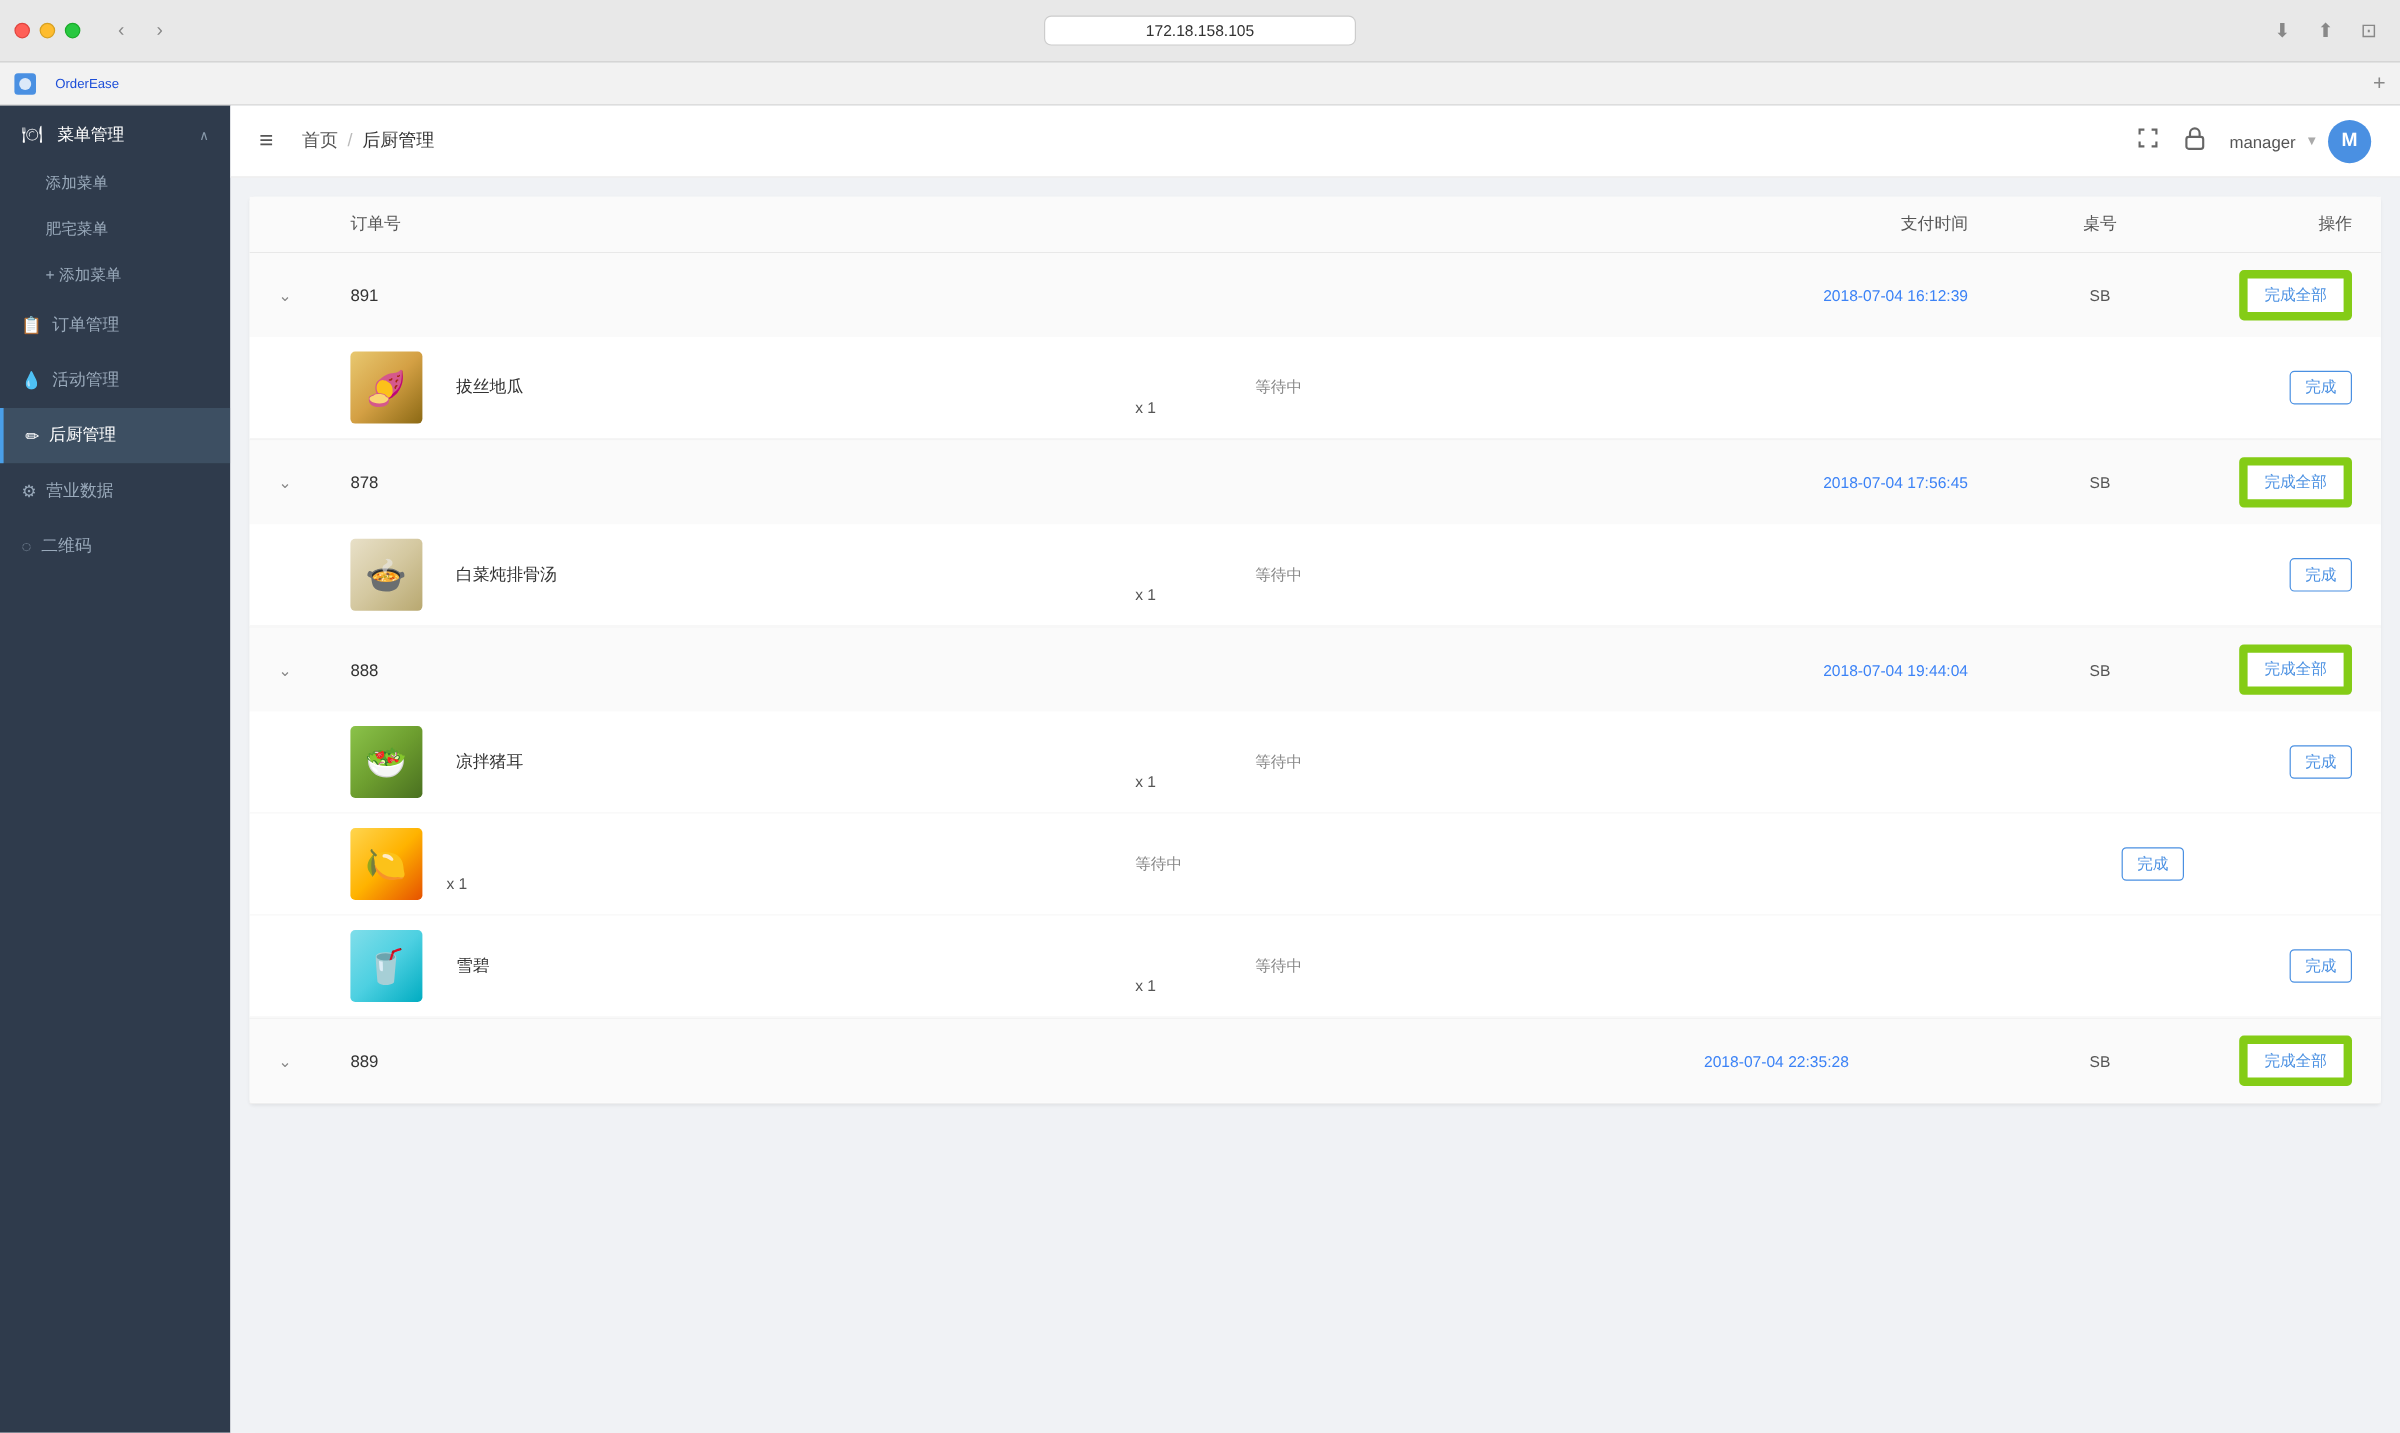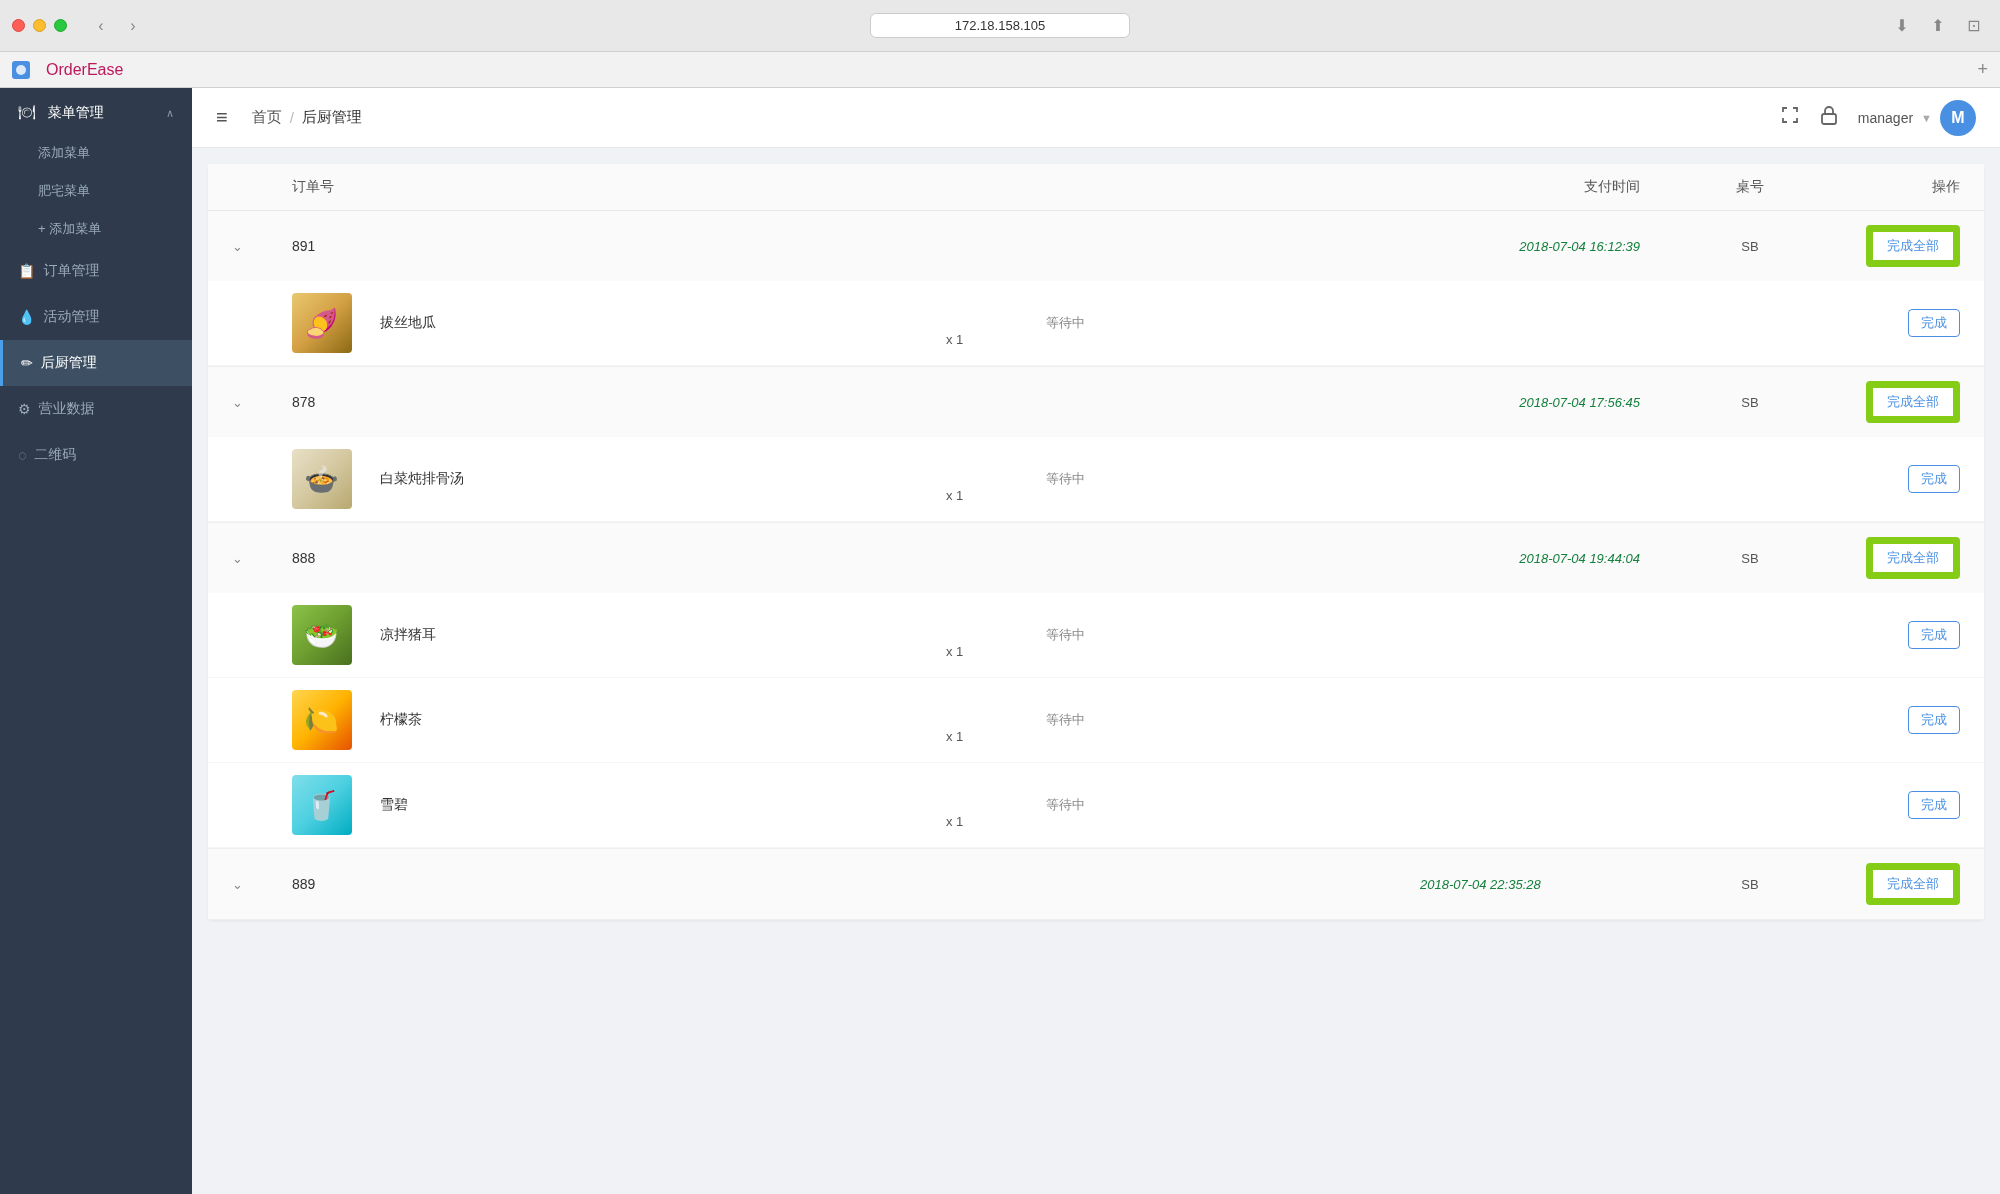--- a/index.html
+++ b/index.html
@@ -29,21 +29,21 @@
     .mac-tabbar {
       background: #f2f2f2;
       height: 36px;
       display: flex;
       align-items: center;
       padding: 0 12px;
       border-bottom: 1px solid #d0d0d0;
       gap: 8px;
     }
     .mac-favicon { width: 18px; height: 18px; background: #4a90e2; border-radius: 3px; display: flex; align-items: center; justify-content: center; }
-    .mac-tab-label { font-size: 16px; color: #be185d; margin-left: 8px; }
+    .mac-tab-label { font-size: 11px; color: #1d4ed8; margin-left: 8px; }
     .mac-tab-plus { margin-left: auto; color: #888; font-size: 18px; cursor: pointer; }
 
     
     .app-container { display: flex; height: calc(100vh - 88px); }
 
     
     .sidebar {
       width: 192px;
       background: #2f3b4c;
       color: #c0cdd8;
@@ -119,21 +119,21 @@
     .order-header-row {
       display: grid;
       grid-template-columns: 60px 1fr 260px 140px 140px;
       align-items: center;
       padding: 14px 24px;
       background: #fafafa;
       cursor: pointer;
     }
     .order-chevron { color: #888; font-size: 13px; }
     .order-id { font-size: 14px; color: #333; }
-    .order-time { color: #15803d; font-size: 13px; font-style: italic; }
+    .order-time { color: #3b82f6; font-size: 13px; }
     .order-table { color: #555; font-size: 13px; text-align: center; }
     .order-ops { display: flex; justify-content: flex-end; }
 
     .btn-complete-all {
       border: 7px solid #84cc16;
       color: #4a90e2;
       background: #fff;
       padding: 5px 14px;
       border-radius: 4px;
       font-size: 13px;
@@ -367,21 +367,20 @@
           <div class="food-status">等待中</div>
           <div></div>
           <div class="item-ops">
             <button class="btn-complete">完成</button>
           </div>
         </div>
 
         <div class="order-item-row">
           <div></div>
           <div class="food-thumb food-img-ningmeng">🍋</div>
-          <div class="food-name">柠檬茶</div>
           <div class="food-qty">x 1</div>
           <div class="food-status">等待中</div>
           <div></div>
           <div class="item-ops">
             <button class="btn-complete">完成</button>
           </div>
         </div>
 
         <div class="order-item-row">
           <div></div>

